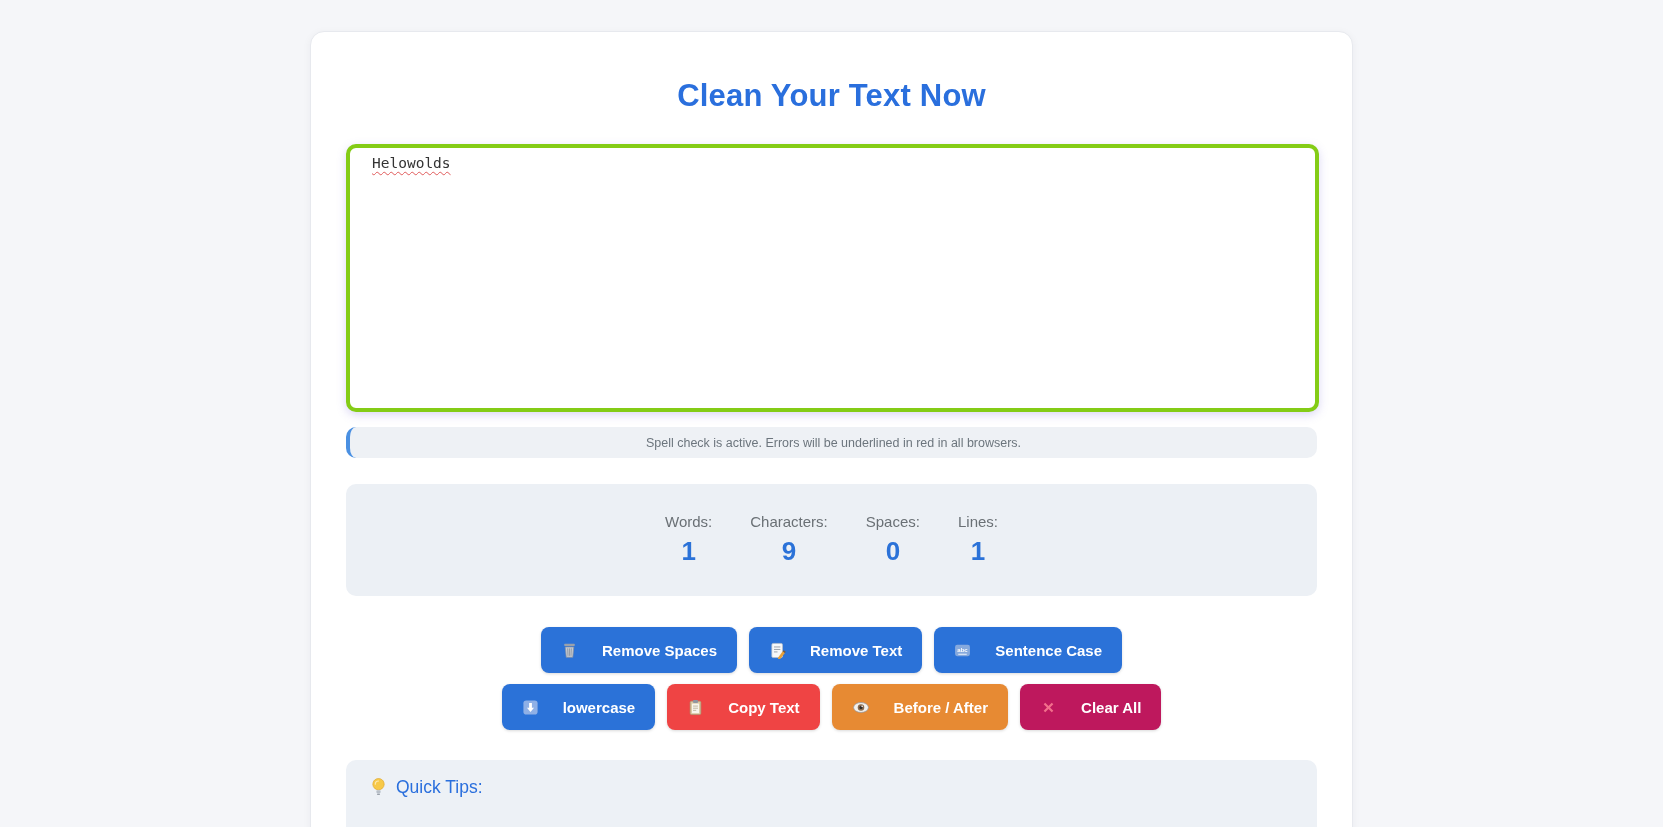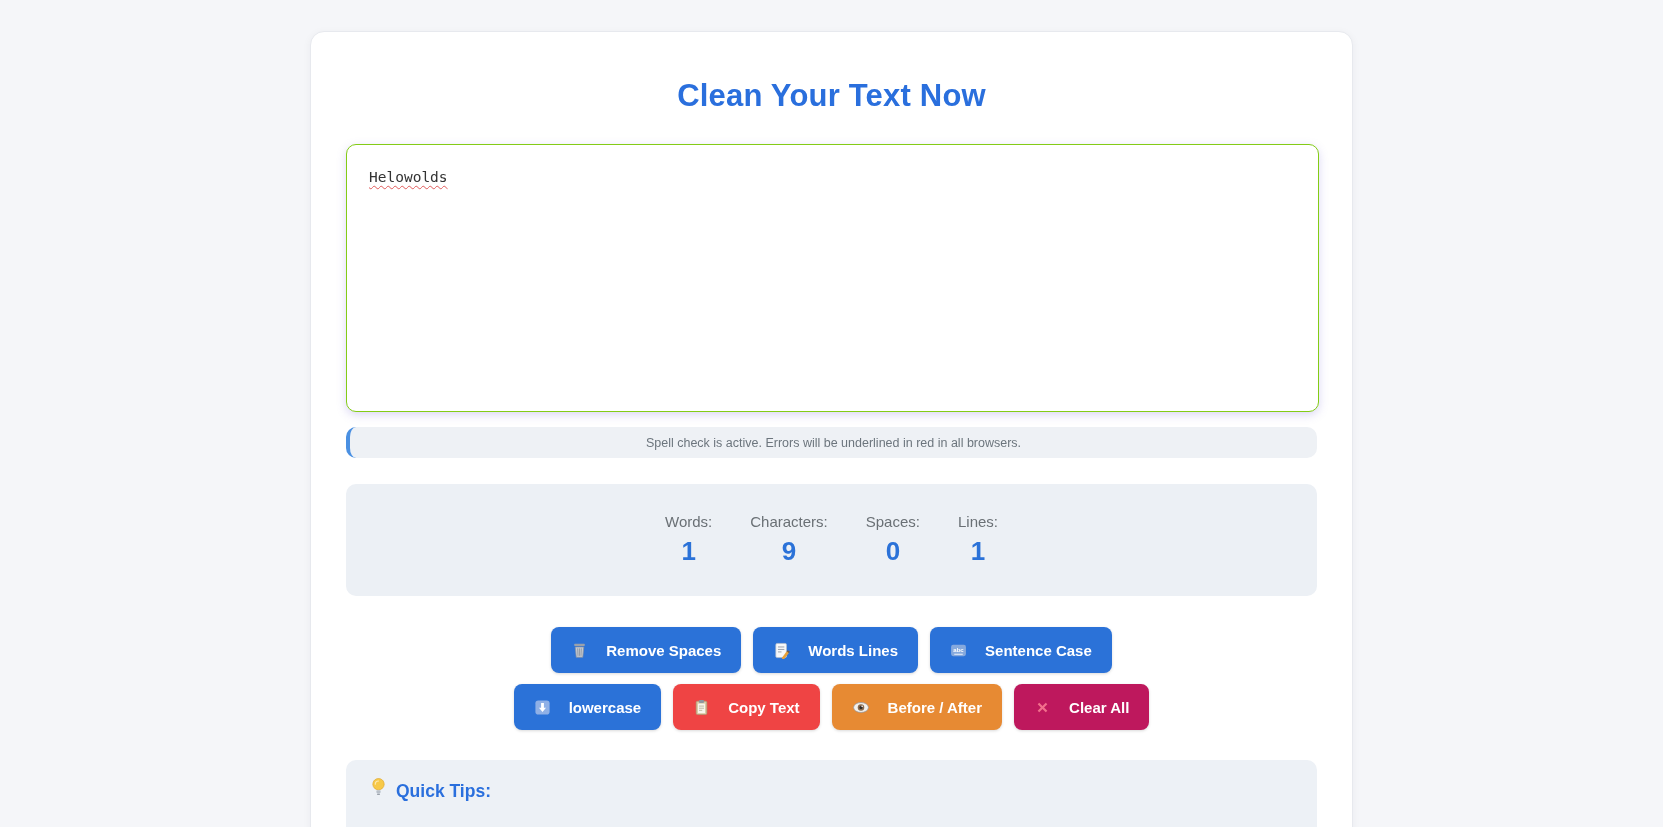--- a/index.html
+++ b/index.html
@@ -40,24 +40,24 @@
     text-decoration: underline;
     text-decoration-color: #e14e68;
     text-decoration-thickness: 2px;
     text-underline-offset: 5px;
   }
   .textarea {
     margin-top: 30px;
     width: 973px;
     height: 268px;
     background: #fff;
-    border: 1px solid #84cc16;
+    border: 4px solid #84cc16;
     border-radius: 10px;
     box-shadow: 0 3px 10px rgba(125,111,216,0.28);
-    padding: 24px 22px;
+    padding: 7px 22px;
     font-family: "DejaVu Sans Mono", "Liberation Mono", monospace;
     font-size: 14.5px;
     color: #333;
     outline: none;
     overflow: hidden;
   }
   .wavy {
     text-decoration-line: underline;
     text-decoration-style: wavy;
     text-decoration-color: #e05a5a;
@@ -92,21 +92,21 @@
   .btn-row {
     display: flex;
     justify-content: center;
     gap: 12px;
   }
   .btn-row.row1 { margin-top: 31px; }
   .btn-row.row2 { margin-top: 11px; }
   .btn {
     display: inline-flex;
     align-items: center;
-    gap: 18px;
+    gap: 24px;
     height: 46px;
     padding: 0 20px;
     border: none;
     border-radius: 8px;
     color: #fff;
     font-family: "Liberation Sans", sans-serif;
     font-size: 15px;
     font-weight: 700;
     box-shadow: 0 1px 3px rgba(0,0,0,0.15);
     cursor: pointer;
@@ -117,25 +117,25 @@
   .btn-red    { background: #be185d; }
   .btn svg { display: block; }
   .tips {
     margin-top: 30px;
     background: #edf1f6;
     border-radius: 10px;
     padding: 17px 24px 80px;
   }
   .tips-heading {
     display: flex;
-    align-items: flex-end;
+    align-items: flex-start;
     gap: 9px;
     color: #2a6fdd;
     font-size: 17.5px;
-    font-weight: 700;
+    font-weight: 400;
   }
 </style>
 </head>
 <body>
 
 <div class="card">
 
   <h1 class="title">Clean Your Text Now</h1>
 
 
@@ -185,21 +185,21 @@
       <span>
         <svg width="17" height="17" viewBox="0 0 24 24">
           <rect x="4" y="2" width="15" height="20" rx="2" fill="#f7f8fa" stroke="#b9c0c9" stroke-width="1"></rect>
           <line x1="7" y1="7" x2="16" y2="7" stroke="#9aa1ab" stroke-width="1.4"></line>
           <line x1="7" y1="10.5" x2="16" y2="10.5" stroke="#9aa1ab" stroke-width="1.4"></line>
           <line x1="7" y1="14" x2="12" y2="14" stroke="#9aa1ab" stroke-width="1.4"></line>
           <path d="M13.2 21.5 l6.2-8.3 3 2.2-6.2 8.3 -3.6 1Z" fill="#e8a13a"></path>
           <path d="M19.4 13.2 l1.3-1.7 3 2.2-1.3 1.7Z" fill="#7d5a36"></path>
         </svg>
       </span>
-      <span>Words Lines</span>
+      <span>Remove Text</span>
     </button>
 
 
     <button class="btn btn-blue">
       <span>
         <svg width="17" height="17" viewBox="0 0 24 24">
           <rect x="1.5" y="4" width="21" height="16" rx="3" fill="#86a9dd"></rect>
           <text x="12" y="14.8" text-anchor="middle" font-family="Liberation Sans, sans-serif" font-size="8.5" font-weight="bold" fill="#ffffff">abc</text>
           <line x1="6" y1="17.3" x2="18" y2="17.3" stroke="#ffffff" stroke-width="1.2"></line>
         </svg>

